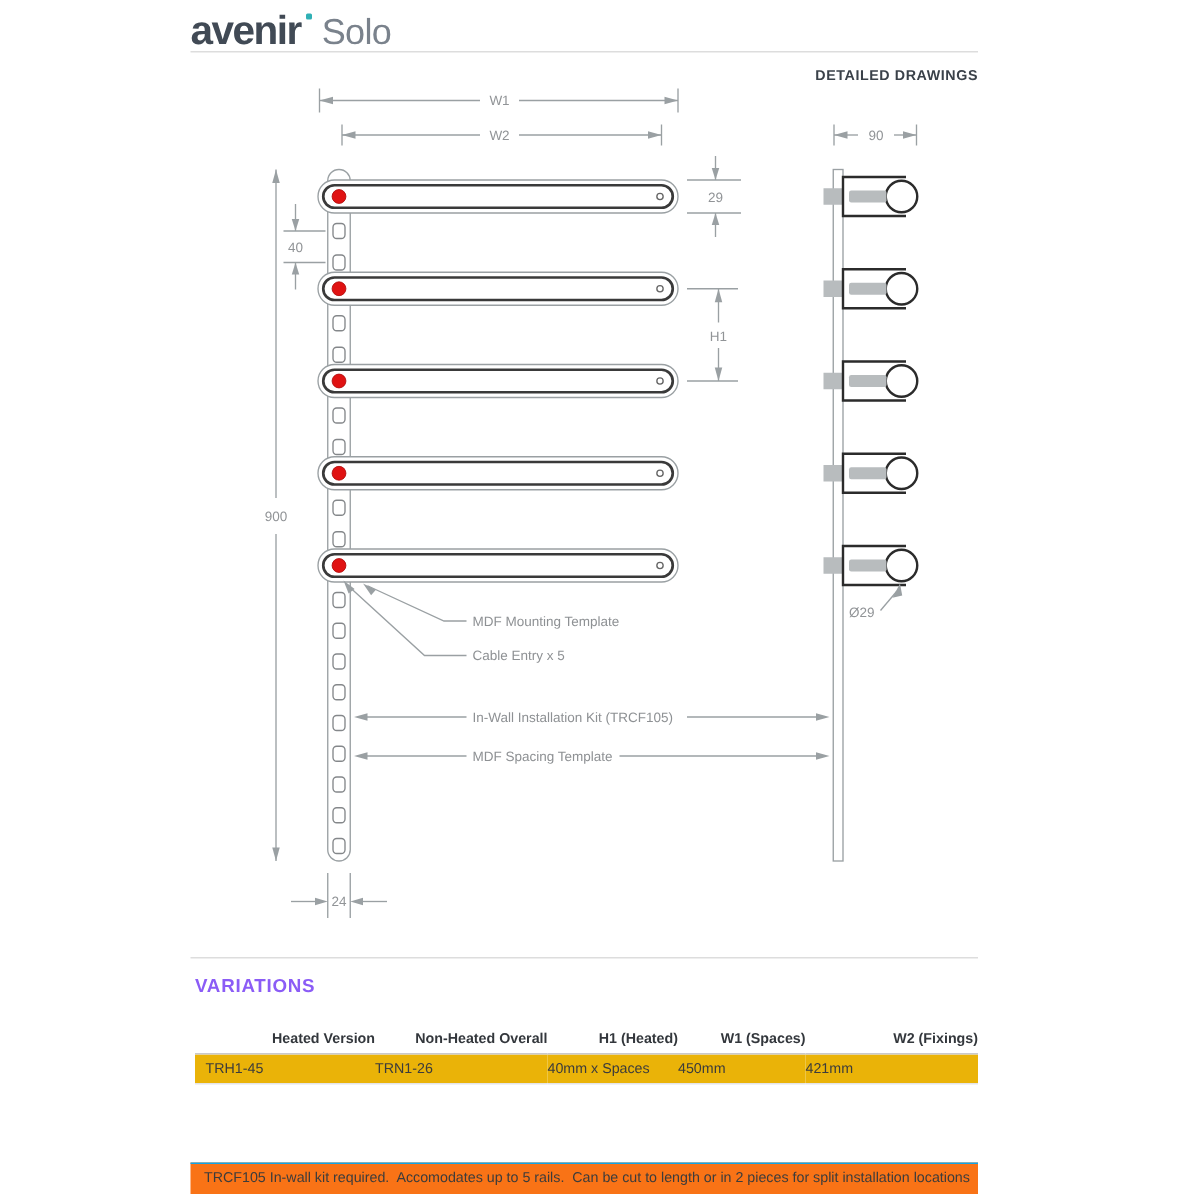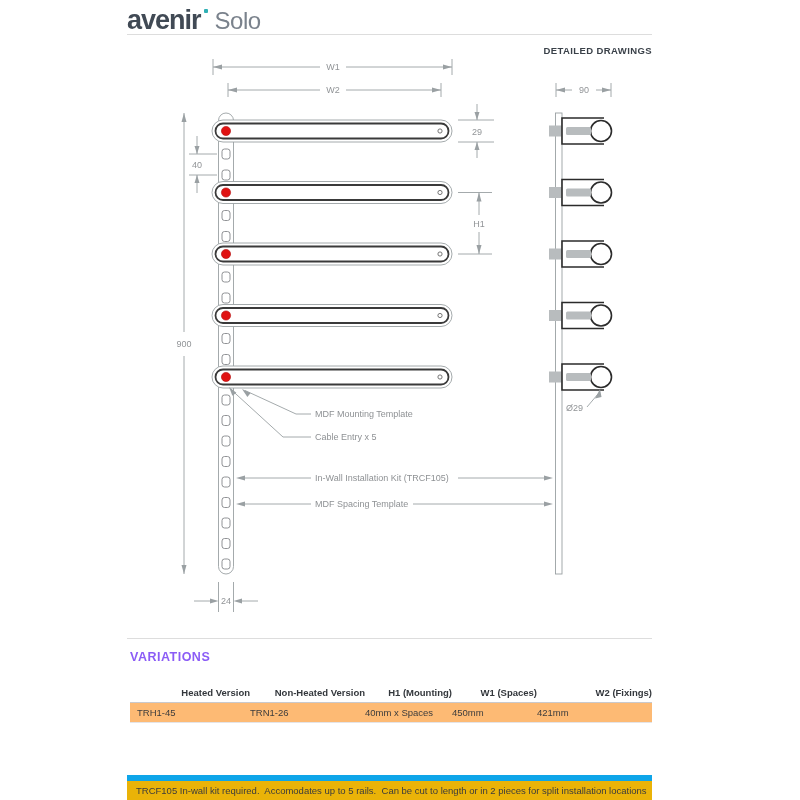--- a/index.html
+++ b/index.html
@@ -27,22 +27,22 @@
   .dimtext{font-size:9px;fill:#919497;}
   .anntext{font-size:9px;fill:#8e9194;}
   .mid{text-anchor:middle;}
 
   
   .var-title{position:absolute;left:130px;top:650px;font-size:12.5px;font-weight:700;color:#8b5cf6;letter-spacing:0.5px;}
   table.vars{position:absolute;left:130px;top:682px;width:522px;border-collapse:collapse;table-layout:fixed;font-size:9.5px;color:#3c3c3c;}
   table.vars th{text-align:right;font-weight:700;color:#33373c;height:20px;padding:0;border-bottom:1px solid #c9c9cc;vertical-align:middle;}
   table.vars td{height:18.5px;padding:0;border-bottom:1px solid #e4e4e7;vertical-align:middle;}
   table.vars th:first-child,table.vars td:first-child{padding-left:7px;}
-  table.vars tr.shade td{background:#fdba74;}
-  .note-bar{position:absolute;left:127px;top:775px;width:516px;height:20px;background:#eab308;border-top:6px solid #0ea5e9;
+  table.vars tr.shade td{background:#eab308;}
+  .note-bar{position:absolute;left:127px;top:775px;width:516px;height:20px;background:#f97316;border-top:1px solid #0ea5e9;
             line-height:20px;padding-left:9px;font-size:9.5px;color:#3c3c3c;white-space:pre;overflow:hidden;}
 </style>
 </head>
 <body>
 
 <div class="page">
 
   <div class="logo">
     <span class="brand"><span>avenir</span><span class="brand-dot"></span></span><span class="product">Solo</span>
   </div>
@@ -229,22 +229,22 @@
     <colgroup>
         <col style="width:120px">
         <col style="width:115px">
         <col style="width:87px">
         <col style="width:85px">
         <col>
       </colgroup>
     <thead>
       <tr>
         <th>Heated Version</th>
-        <th>Non-Heated Version</th>
-        <th>H1 (Mounting)</th>
+        <th>Non-Heated Overall</th>
+        <th>H1 (Heated)</th>
         <th>W1 (Spaces)</th>
         <th>W2 (Fixings)</th>
       </tr>
     </thead>
     <tbody>
       <tr class="shade">
         <td>TRH1-45</td>
         <td>TRN1-26</td>
         <td>40mm x Spaces</td>
         <td>450mm</td>

